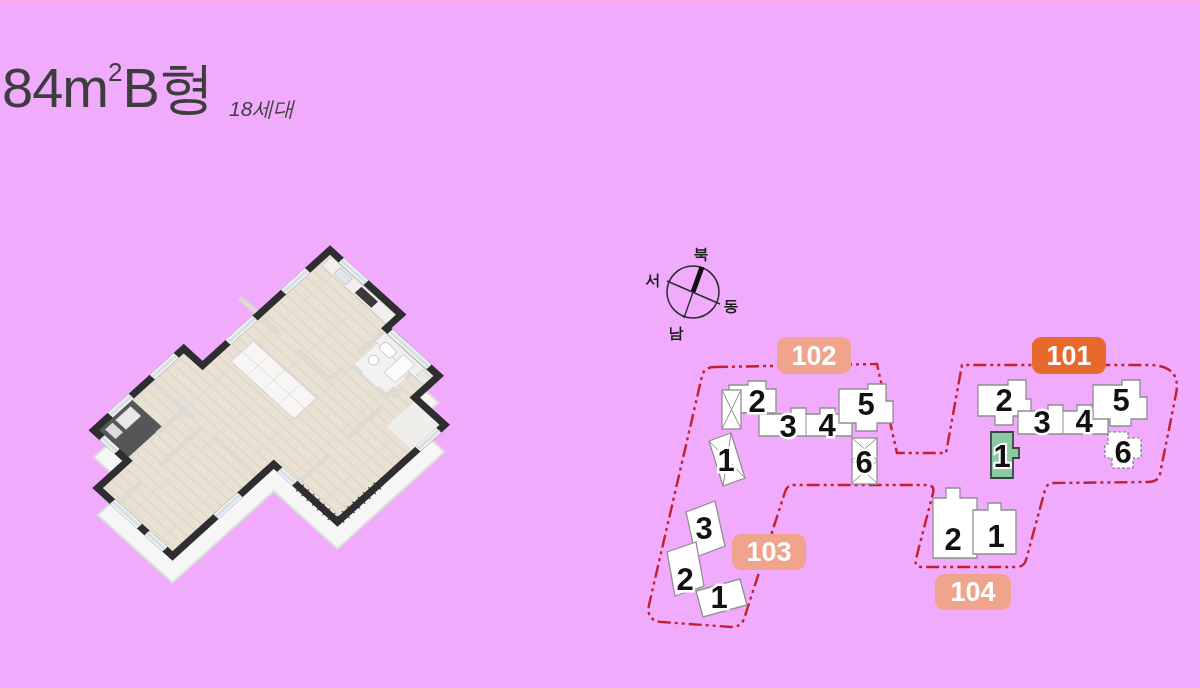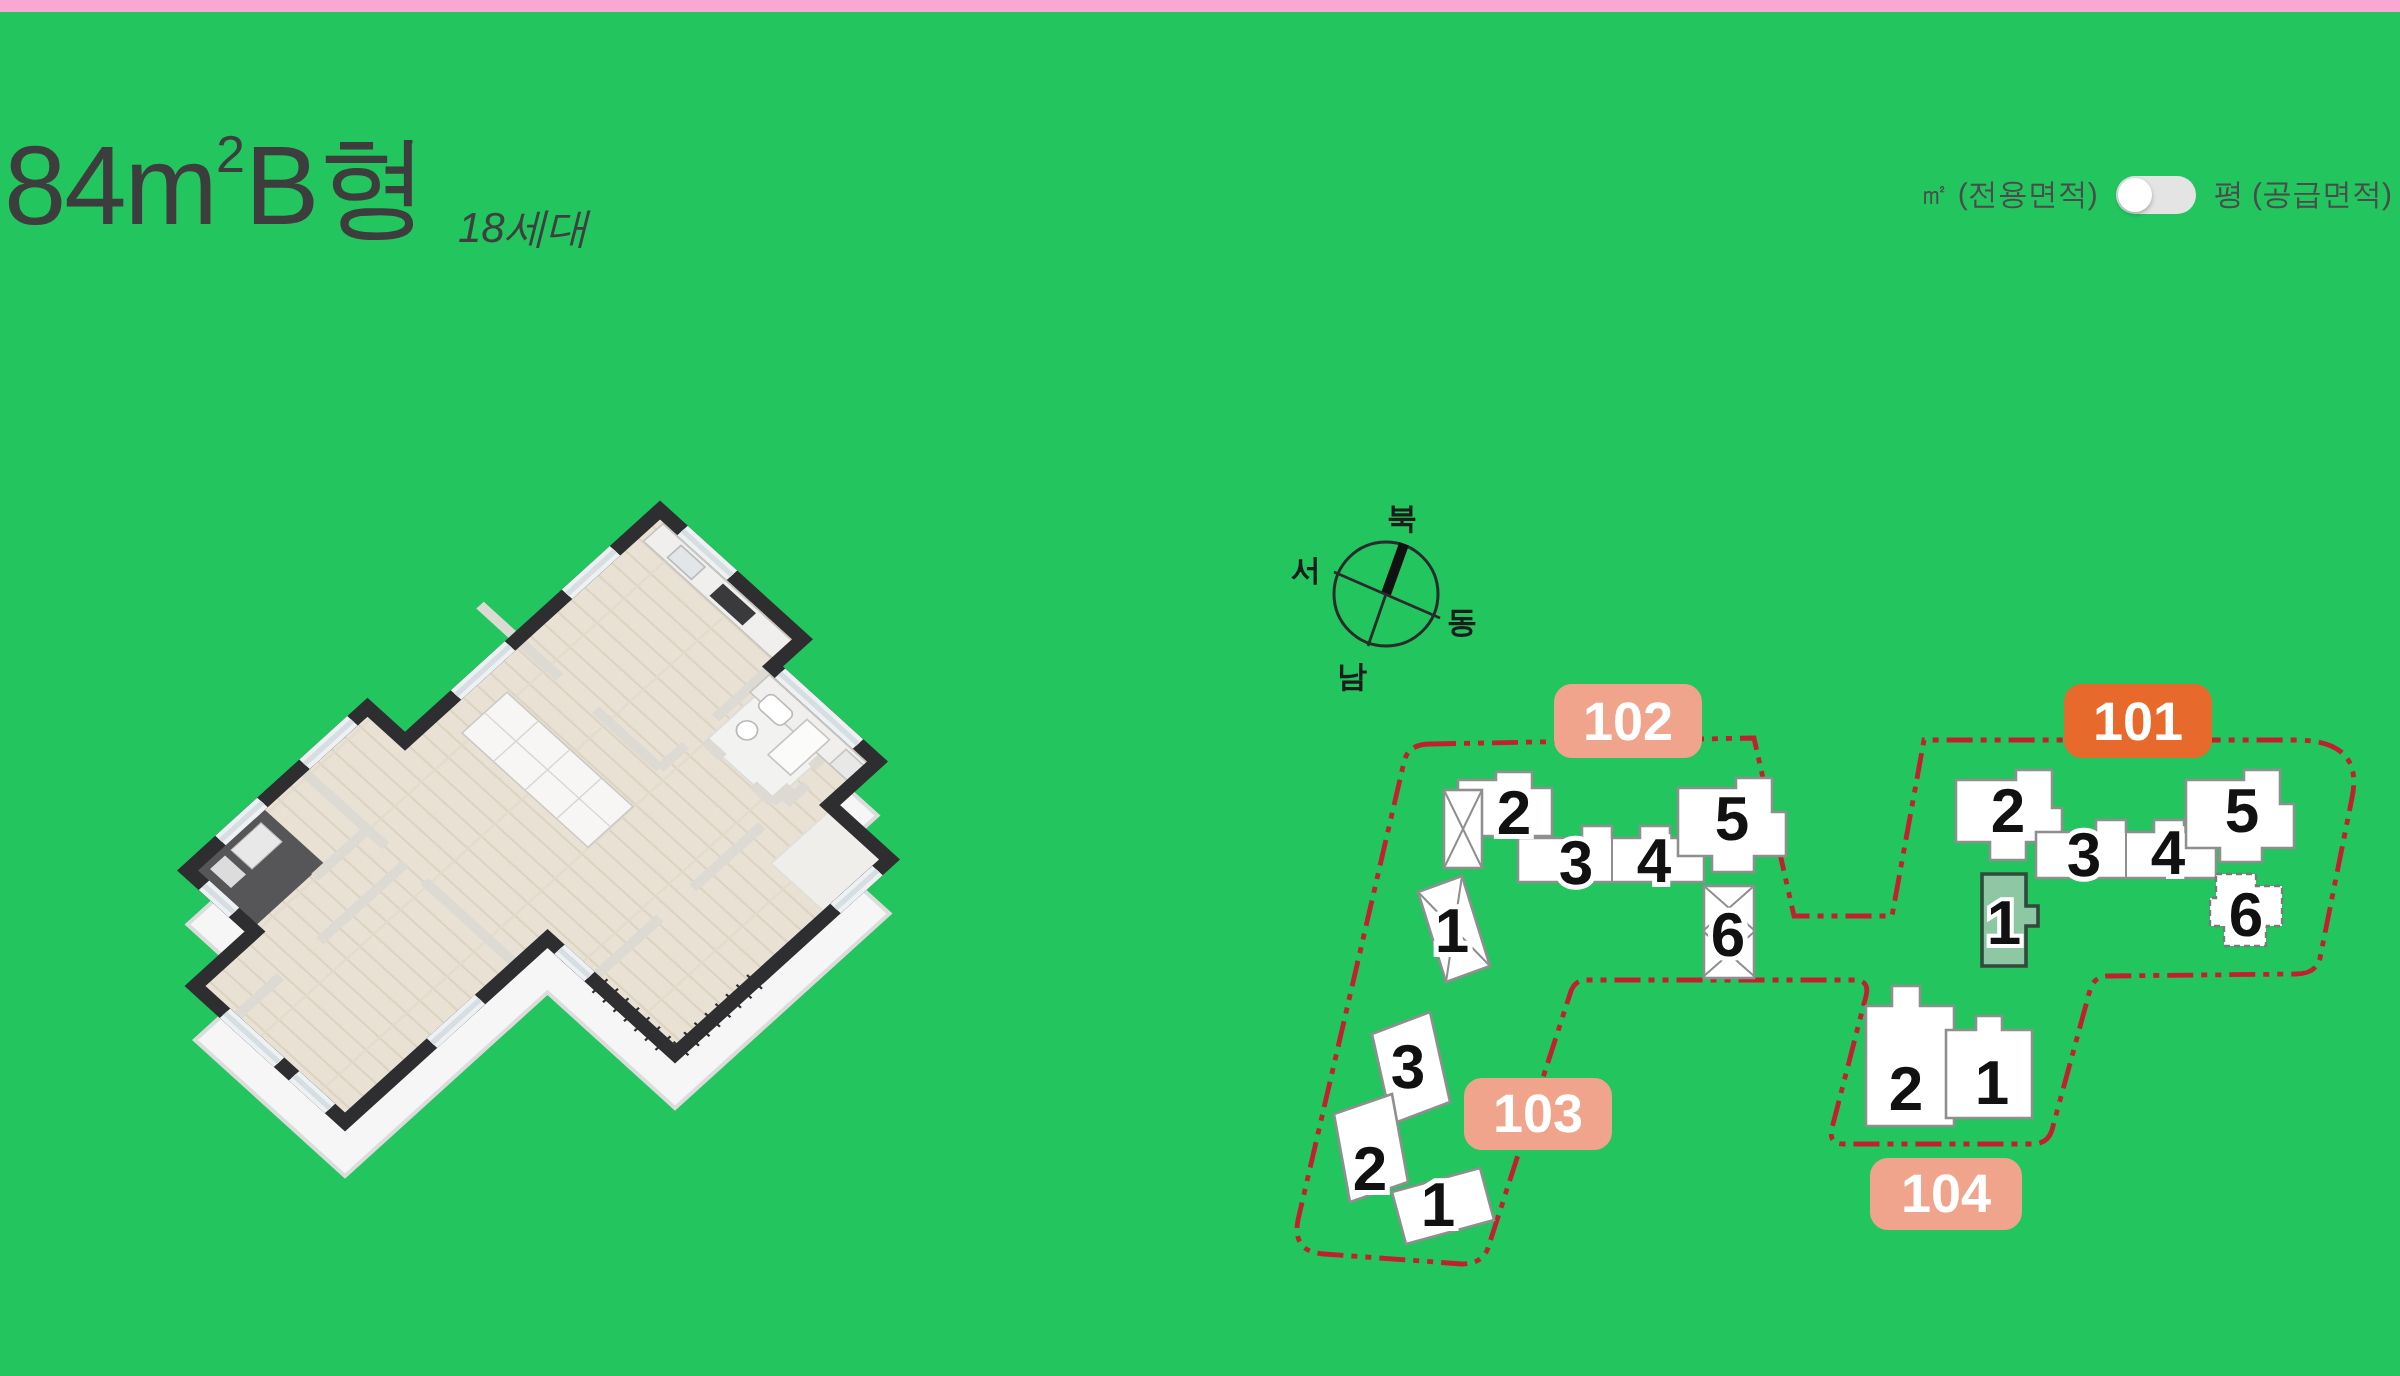--- a/index.html
+++ b/index.html
@@ -1,18 +1,18 @@
 <!DOCTYPE html>
 <html><head>
 <meta charset="utf-8">
 <style>
   html,body{margin:0;padding:0;background:#fff;}
   body{width:1200px;height:688px;position:relative;overflow:hidden;
        font-family:"Liberation Sans",sans-serif;}
-  .page{position:absolute;inset:0;background:#22c55e;border-top:6px solid #f9a8d4;}
+  .page{position:absolute;inset:0;background:#f0abfc;border-top:1px solid #f9a8d4;}
 
   
   .title{position:absolute;left:2px;top:58px;margin:0;font-size:56px;font-weight:400;
          color:#3d3d3d;letter-spacing:-1px;line-height:1;}
   .title sup{font-size:26px;vertical-align:26px;letter-spacing:0;}
   .units-count{position:absolute;left:229px;top:94px;font-size:21px;color:#3f3f3f;font-style:italic;}
 
   .toggle-area{position:absolute;top:82px;right:4px;display:flex;align-items:center;
                gap:9px;font-size:15px;color:#4b4b4b;}
   .switch{position:relative;width:40px;height:19px;border-radius:10px;background:#e4e4e4;
@@ -40,27 +40,20 @@
   .rail{fill:none;stroke:#2f2f31;}
 </style>
 </head>
 <body>
 
 <div class="page">
 
   <h1 class="title"><span>84m</span><sup>2</sup><span>B형</span></h1>
   <span class="units-count">18세대</span>
 
-  <div class="toggle-area">
-    <span>㎡ (전용면적)</span>
-    <button class="switch">
-        <span class="knob"></span>
-      </button>
-    <span>평 (공급면적)</span>
-  </div>
 
   <div class="floorplan">
     <svg viewBox="0 0 452 432" width="452" height="432">
       <defs>
         <pattern id="wood" patternUnits="userSpaceOnUse" width="40" height="9">
           <rect width="40" height="9" fill="#e9e2d4"></rect>
           <rect width="40" height="1" y="8" fill="#dbd2c2"></rect>
           <rect width="1" height="9" x="20" fill="#e2dacb"></rect>
         </pattern>
       </defs>

